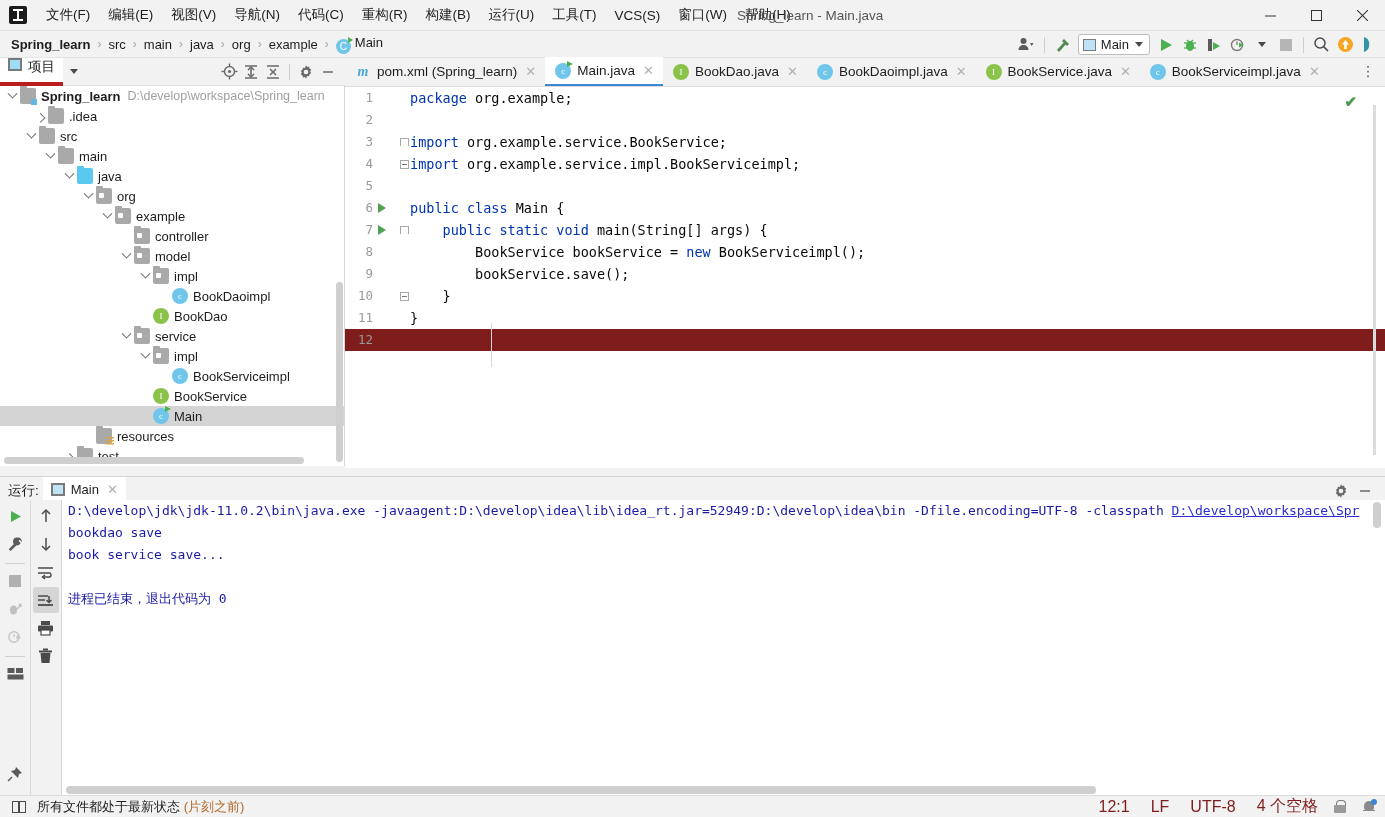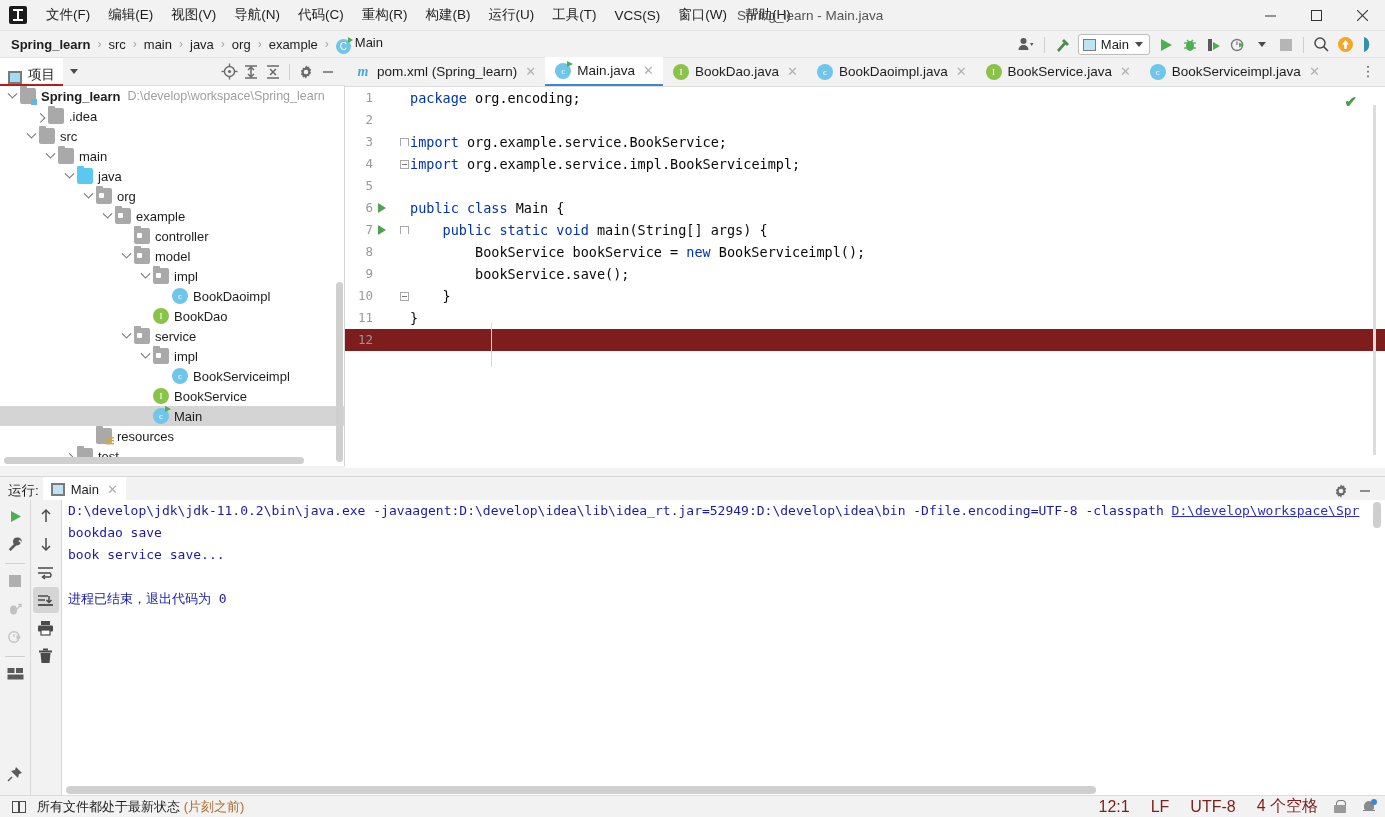--- a/index.html
+++ b/index.html
@@ -75,22 +75,22 @@
   .runcfg-box { width: 13px; height: 12px; border: 1.5px solid #7b7b7b; background: #bfe3f4; margin-right: 5px; }
   .runcfg-label { font-size: 13px; margin-right: 6px; }
   .caret { width: 0; height: 0; border-left: 4px solid transparent; border-right: 4px solid transparent; border-top: 5px solid #4a4a4a; }
 
   
   .proj-header {
     position: absolute; left: 0; top: 58px; width: 345px; height: 28px;
     background: #f2f2f2; display: flex; align-items: center; border-bottom: 1px solid #dcdcdc;
   }
   .proj-tab {
-    display: flex; align-items: flex-end; height: 28px; padding: 0 8px;
-    background: #fff; border-bottom: 2px solid #b91c1c;
+    display: flex; align-items: flex-start; height: 28px; padding: 0 8px;
+    background: #fff; border-bottom: 4px solid #b91c1c;
   }
   .proj-tab-ico { width: 14px; height: 13px; border: 2px solid #7a7a7a; background: #9fdcf5; margin-right: 6px; }
   .proj-tab-label { font-size: 13.5px; }
   .proj-tools { margin-left: auto; display: flex; align-items: center; padding-right: 6px; }
   .proj-tools .tb-ico { width: 22px; height: 22px; }
 
   .proj-tree {
     position: absolute; left: 0; top: 86px; width: 345px; height: 380px;
     background: #fff; overflow: hidden; border-right: 1px solid #d6d6d6;
   }
@@ -559,21 +559,21 @@
           <span class="etab-x">✕</span>
         </div>
       </div>
     <div class="tabbar-more">⋮</div>
   </div>
 
   <div class="editor">
     <div id="editor-lines">
         <div class="eline">
           <span class="lno">1</span>
-          <span class="code"><span class="kw">package</span><span class="pl"> org.encoding;</span></span>
+          <span class="code"><span class="kw">package</span><span class="pl"> org.example;</span></span>
         </div>
         <div class="eline">
           <span class="lno">2</span>
           <span class="code"></span>
         </div>
         <div class="eline">
           <span class="lno">3</span>
           <span class="gfold open"></span>
           <span class="code"><span class="kw">import</span><span class="pl"> org.example.service.BookService;</span></span>
         </div>

